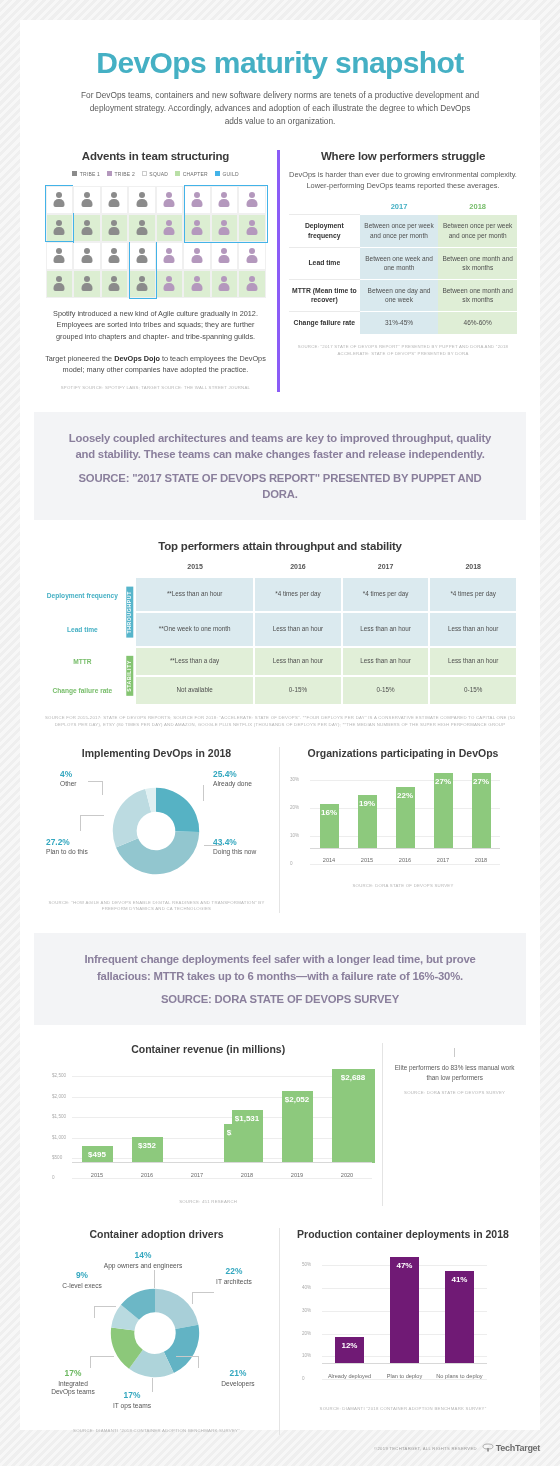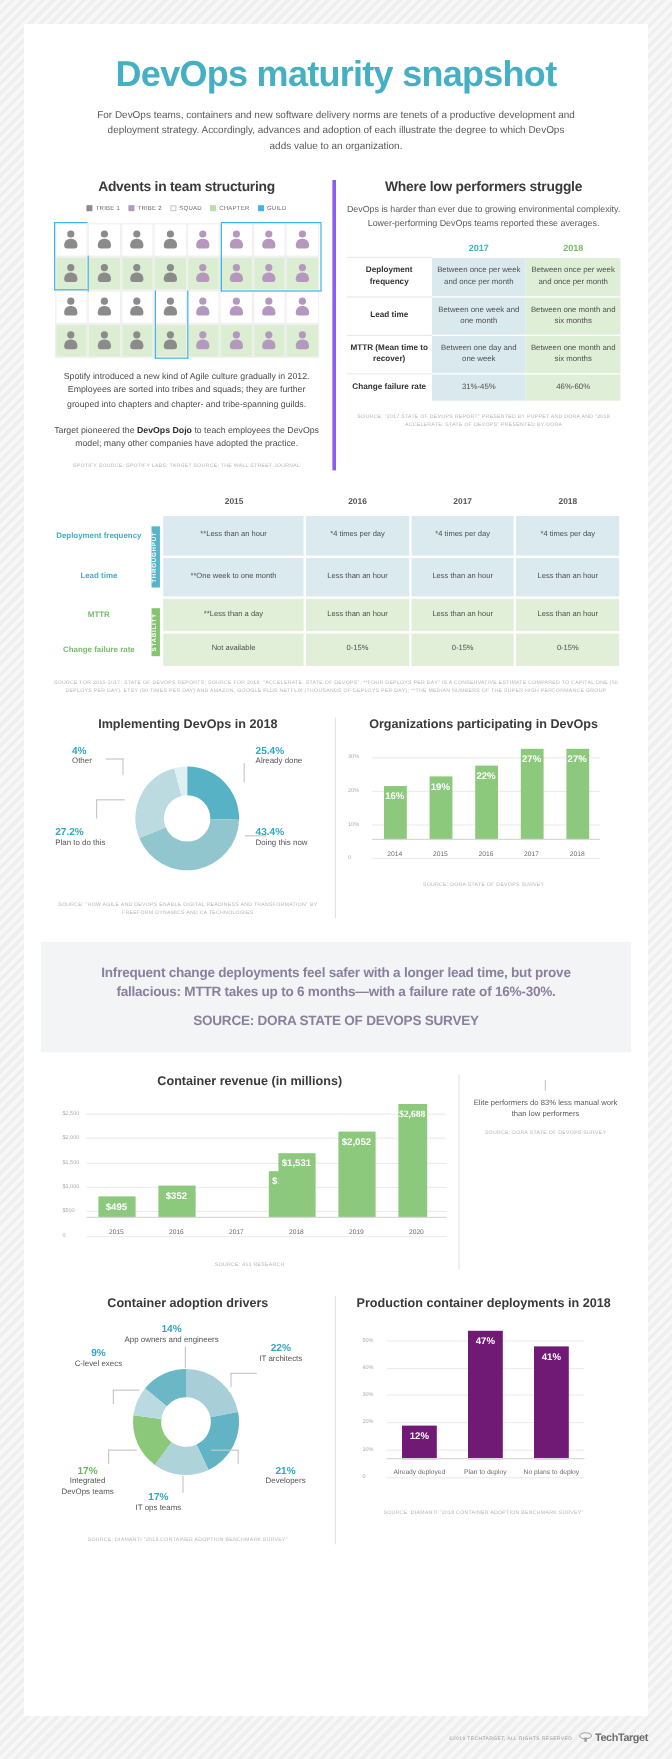--- a/index.html
+++ b/index.html
@@ -390,22 +390,27 @@
           <td class="rl">Change failure rate</td>
           <td class="c17">31%-45%</td>
           <td class="c18">46%-60%</td>
         </tr>
       </tbody>
           </table>
       <p class="src">SOURCE: "2017 STATE OF DEVOPS REPORT" PRESENTED BY PUPPET AND DORA AND "2018 ACCELERATE: STATE OF DEVOPS" PRESENTED BY DORA</p>
     </div>
   </div>
 
+  <div class="band">
+    <p>Loosely coupled architectures and teams are key to improved throughput, quality and stability. These teams can make changes faster and release independently.</p>
+    <p class="src">SOURCE: "2017 STATE OF DEVOPS REPORT" PRESENTED BY PUPPET AND DORA.</p>
+  </div>
 
   <div class="tp-wrap">
+    <h2 class="sec">Top performers attain throughput and stability</h2>
     <table class="tp">
       <tbody>
             <tr>
         <td></td>
               <td class="spine"></td>
         <th class="yr">2015</th>
         <th class="yr">2016</th>
         <th class="yr">2017</th>
         <th class="yr">2018</th>
       </tr>
@@ -565,21 +570,21 @@
             </div>
             <div class="xlab" style="left: 100px; width: 50px; bottom: 0px;">2017</div>
             <div class="bar" style="left: 159.5px; width: 31px; height: 53.849px; bottom: 16px;">
               <span class="vl">$1,531</span>
             </div>
             <div class="xlab" style="left: 150px; width: 50px; bottom: 0px;">2018</div>
             <div class="bar" style="left: 209.5px; width: 31px; height: 72.1738px; bottom: 16px;">
               <span class="vl">$2,052</span>
             </div>
             <div class="xlab" style="left: 200px; width: 50px; bottom: 0px;">2019</div>
-            <div class="bar" style="left: 259.5px; width: 24px; height: 94.5434px; bottom: 16px; font-family: Liberation Serif, serif;">
+            <div class="bar" style="left: 259.5px; width: 43px; height: 94.5434px; bottom: 16px;">
               <span class="vl">$2,688</span>
             </div>
             <div class="xlab" style="left: 250px; width: 50px; bottom: 0px;">2020</div>
             <div class="gl" style="bottom: 16px; border-top: 1px solid rgb(216, 216, 216);"></div>
           </div>
       <p class="src" style="margin-top:20px">SOURCE: 451 RESEARCH</p>
     </div>
     <div class="chart-col" style="width:29%">
       <div class="stem" style="position:relative;width:1px;height:9px;margin:5px auto 6px"></div>
       <p class="cap">Elite performers do 83% less manual work than low performers</p>

